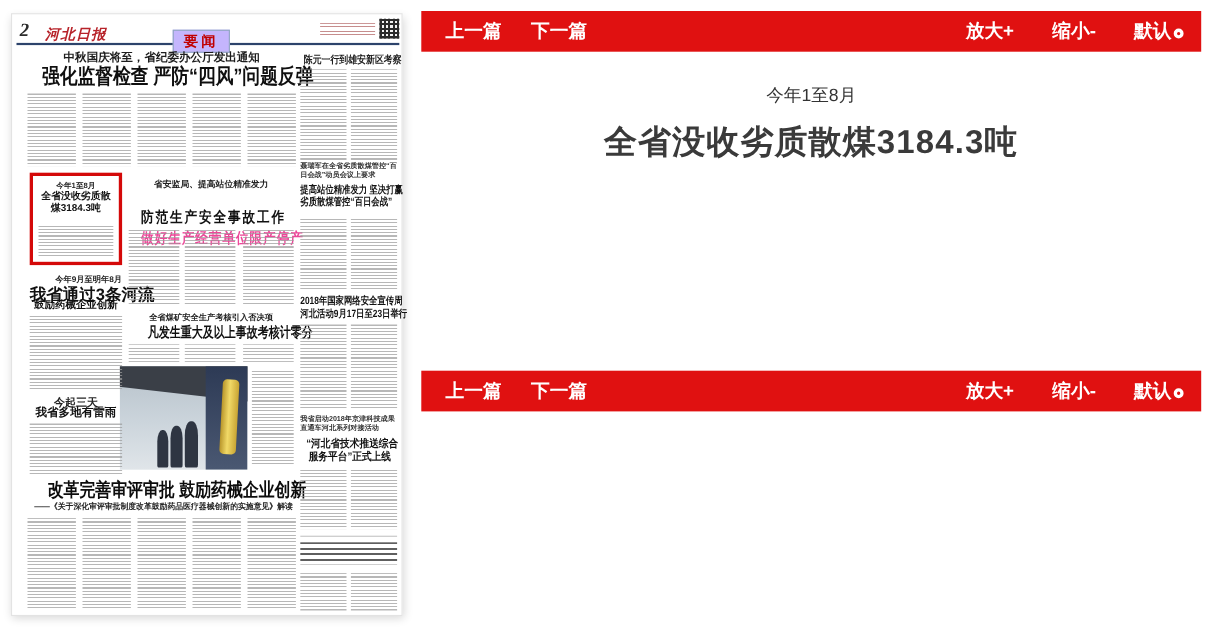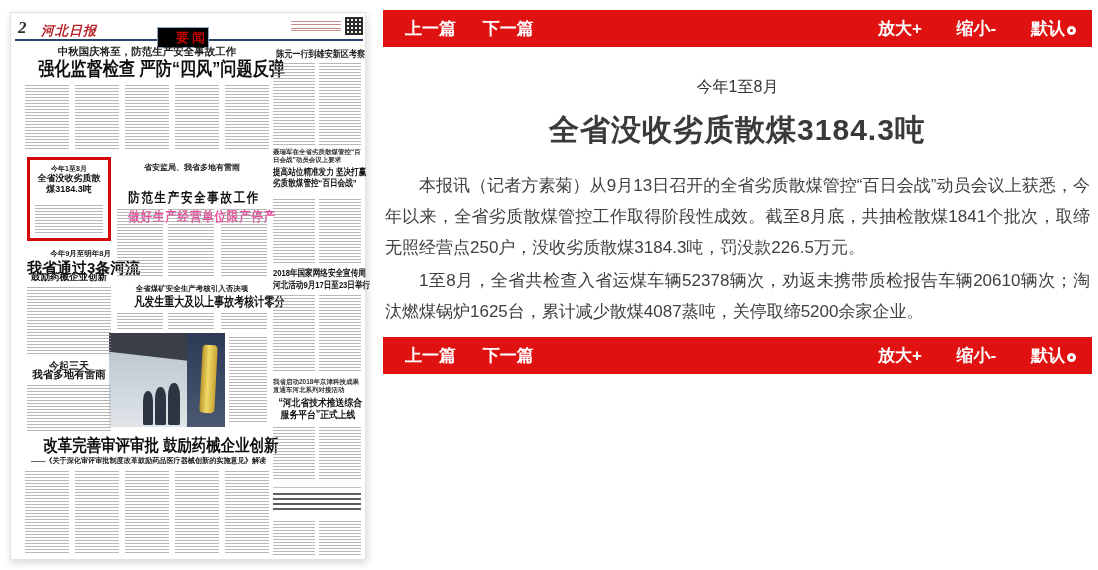--- a/index.html
+++ b/index.html
@@ -14,22 +14,22 @@
   .abs { position:absolute; }
   .ctr { text-align:center; }
   .b { font-weight:bold; }
   .nw { white-space:nowrap; }
   .fit  { white-space:nowrap; transform:scaleX(.85); transform-origin:center; }
   .fitL { white-space:nowrap; transform:scaleX(.8); transform-origin:left; }
 
   .np-pageno { left:7px; top:5px; font:italic bold 17px "Liberation Serif",serif; color:#2b2b2b; }
   .np-logo   { left:30px; top:9px; font:italic bold 13px "Liberation Serif",serif; color:#b7232a; letter-spacing:1px; }
   .np-rule   { left:4px; top:26px; width:348px; height:2px; background:#2c436b; }
-  .np-badge  { left:146px; top:14px; width:52px; height:21px; background:#000000; border:1px solid #8fa6c0;
-               color:#c00000; font-size:13px; font-weight:bold; text-align:right; line-height:20px; letter-spacing:3px; }
+  .np-badge  { left:146px; top:14px; width:52px; height:21px; background:#c4b5fd; border:1px solid #8fa6c0;
+               color:#c00000; font-size:13px; font-weight:bold; text-align:center; line-height:20px; letter-spacing:3px; }
   .np-qr { left:334px; top:4px; width:18px; height:18px;
            background-image:repeating-linear-gradient(0deg,#2a2a2a 0 2px,transparent 2px 4px),
                             repeating-linear-gradient(90deg,#2a2a2a 0 2px,#f3f3f3 2px 4px); }
 
   .k-top   { left:14px; top:32px; width:244px; font-size:10.5px; color:#1d1d1d; }
   .h-top   { left:8px;  top:43px; width:256px; font-size:19px; font-weight:900; color:#0f0f0f; }
   .h-visit { left:258px; top:35px; width:96px; font-size:9.5px; color:#1d1d1d; }
 
   .hl-box  { left:16px; top:144px; width:84px; height:84px; border:3px solid var(--hl); background:#fff; }
   .hl-kick { left:0; right:0; top:4px; font-size:7px; color:#222; }
@@ -107,39 +107,39 @@
 <div class="stage">
 
   <div class="paper" id="paper">
     <div class="abs np-pageno">2</div>
     <div class="abs np-logo">河北日报</div>
     <div class="abs np-rule"></div>
     <div class="abs np-badge">要闻</div>
     <div class="abs np-qr"></div>
 
     <div>
-      <div class="abs ctr b k-top">中秋国庆将至，防范生产安全事故工作</div>
+      <div class="abs ctr b k-top">中秋国庆将至，省纪委办公厅发出通知</div>
       <div class="abs ctr h-top">
           <span class="fit" style="display:block">强化监督检查 严防“四风”问题反弹</span>
         </div>
     </div>
 
     <div>
       <div class="abs ctr b h-visit">
           <span class="fit" style="display:block">陈元一行到雄安新区考察</span>
         </div>
     </div>
 
     <div class="abs hl-box">
       <div class="abs ctr b hl-kick">今年1至8月</div>
       <div class="abs ctr b hl-head">全省没收劣质散煤3184.3吨</div>
     </div>
 
     <div>
-      <div class="abs ctr b k-safety">省安监局、我省多地有雷雨</div>
+      <div class="abs ctr b k-safety">省安监局、提高站位精准发力</div>
       <div class="abs ctr h-safety1">
           <span class="fit" style="display:block">做好生产经营单位限产停产</span>
         </div>
       <div class="abs ctr h-safety2">
           <span class="fit" style="display:block">防范生产安全事故工作</span>
         </div>
     </div>
 
     <div>
       <div class="abs k-campaign">聂瑞军在全省劣质散煤管控“百日会战”动员会议上要求</div>
@@ -251,24 +251,20 @@
       <div class="tb-right">
         <span class="tb-btn">放大+</span>
         <span class="tb-btn">缩小-</span>
         <span class="tb-btn"><span>默认</span><span class="ring"></span></span>
       </div>
     </div>
 
     <div class="article">
       <div class="a-kicker">今年1至8月</div>
       <h1 class="a-title">全省没收劣质散煤3184.3吨</h1>
-      <div class="a-body">
-        <p>本报讯（记者方素菊）从9月13日召开的全省劣质散煤管控“百日会战”动员会议上获悉，今年以来，全省劣质散煤管控工作取得阶段性成效。截至8月底，共抽检散煤1841个批次，取缔无照经营点250户，没收劣质散煤3184.3吨，罚没款226.5万元。</p>
-        <p>1至8月，全省共检查入省运煤车辆52378辆次，劝返未携带质检报告车辆20610辆次；淘汰燃煤锅炉1625台，累计减少散煤4087蒸吨，关停取缔5200余家企业。</p>
-      </div>
     </div>
 
     <div class="toolbar toolbar-bottom">
       <div class="tb-left">
         <span class="tb-btn">上一篇</span>
         <span class="tb-btn">下一篇</span>
       </div>
       <div class="tb-right">
         <span class="tb-btn">放大+</span>
         <span class="tb-btn">缩小-</span>

